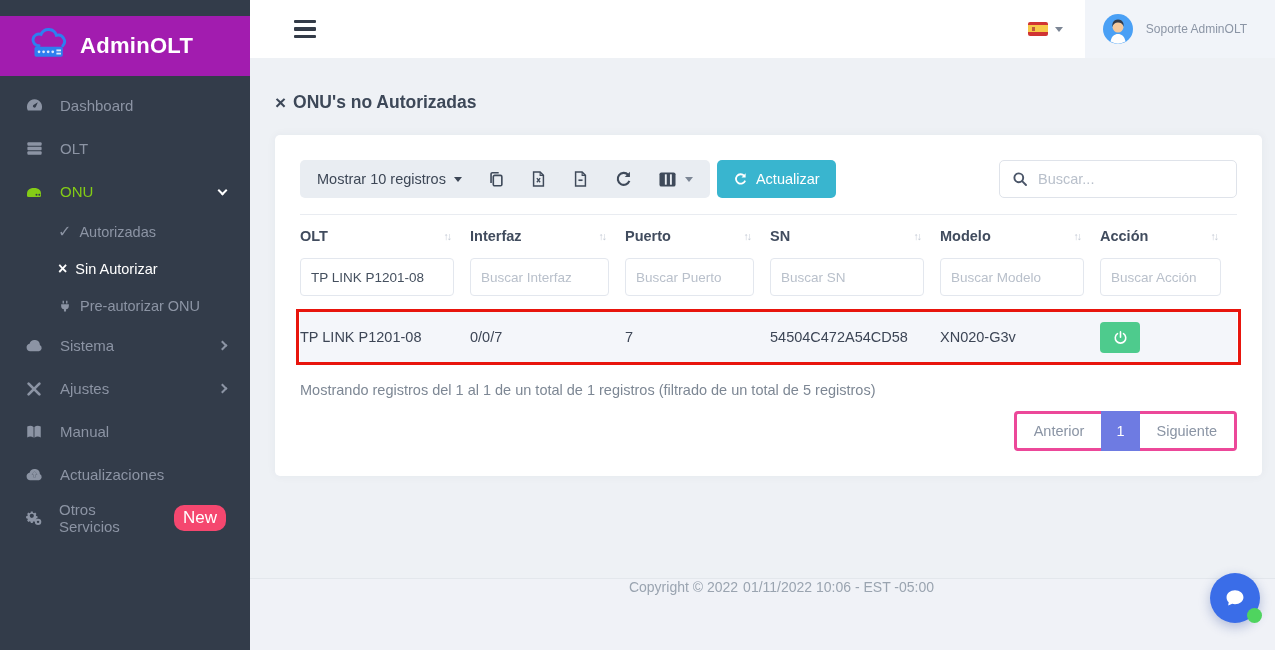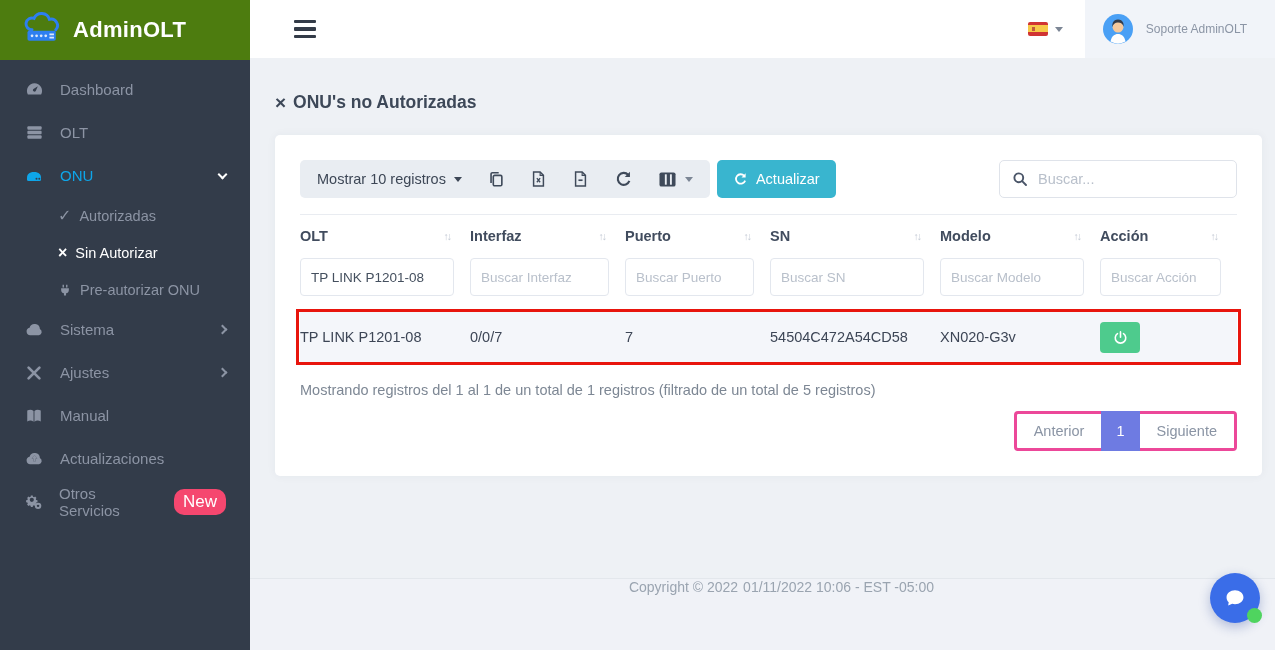--- a/index.html
+++ b/index.html
@@ -1,25 +1,25 @@
 <!DOCTYPE html>
 <html><head>
 <meta charset="utf-8">
 <style>
   * { margin:0; padding:0; box-sizing:border-box; }
   html,body { width:1275px; height:650px; overflow:hidden; }
   body { font-family:"Liberation Sans","DejaVu Sans",sans-serif; display:flex; background:#eef1f5; color:#3f4a5a; }
 
   
   .sidebar { width:250px; flex-shrink:0; background:#333c4a; display:flex; flex-direction:column; }
-  .logo-row { height:60px; background:#4d7c0f; display:flex; align-items:center; padding-left:22px; gap:9px; flex-shrink:0; }
+  .logo-row { height:60px; background:#a21caf; display:flex; align-items:center; padding-left:29px; gap:9px; flex-shrink:0;margin-top:16px; }
   .brand { color:#fff; font-size:22px; font-weight:bold; letter-spacing:.3px; }
   .side-nav { padding-top:8px; }
   .nav-item { height:43px; display:flex; align-items:center; padding:0 24px; gap:16px; font-size:15px; color:#8c94a4; cursor:pointer; }
-  .nav-item.active { color:#0ea5e9;text-align:center; }
+  .nav-item.active { color:#84cc16;text-align:center; }
   .nav-item .ic { width:20px; display:flex; justify-content:center; }
   .chev { width:7px; height:7px; border-right:2px solid #8c94a4; border-bottom:2px solid #8c94a4; transform:rotate(-45deg); margin-left:auto; }
   .chev.down { transform:rotate(45deg); border-color:#fff; margin-top:-3px; }
   .sub-item { height:37px; display:flex; align-items:center; gap:8px; padding-left:58px; font-size:14.5px; color:#8c94a4; cursor:pointer; }
   .sub-item.active { color:#fff; }
   .glyph { font-weight:bold; font-size:16px; line-height:1; }
   .badge-new { background:#f5476f; color:#fff; font-size:17px; padding:3px 9px; border-radius:10px; margin-left:8px; }
 
   
   .main { flex:1; display:flex; flex-direction:column; }

